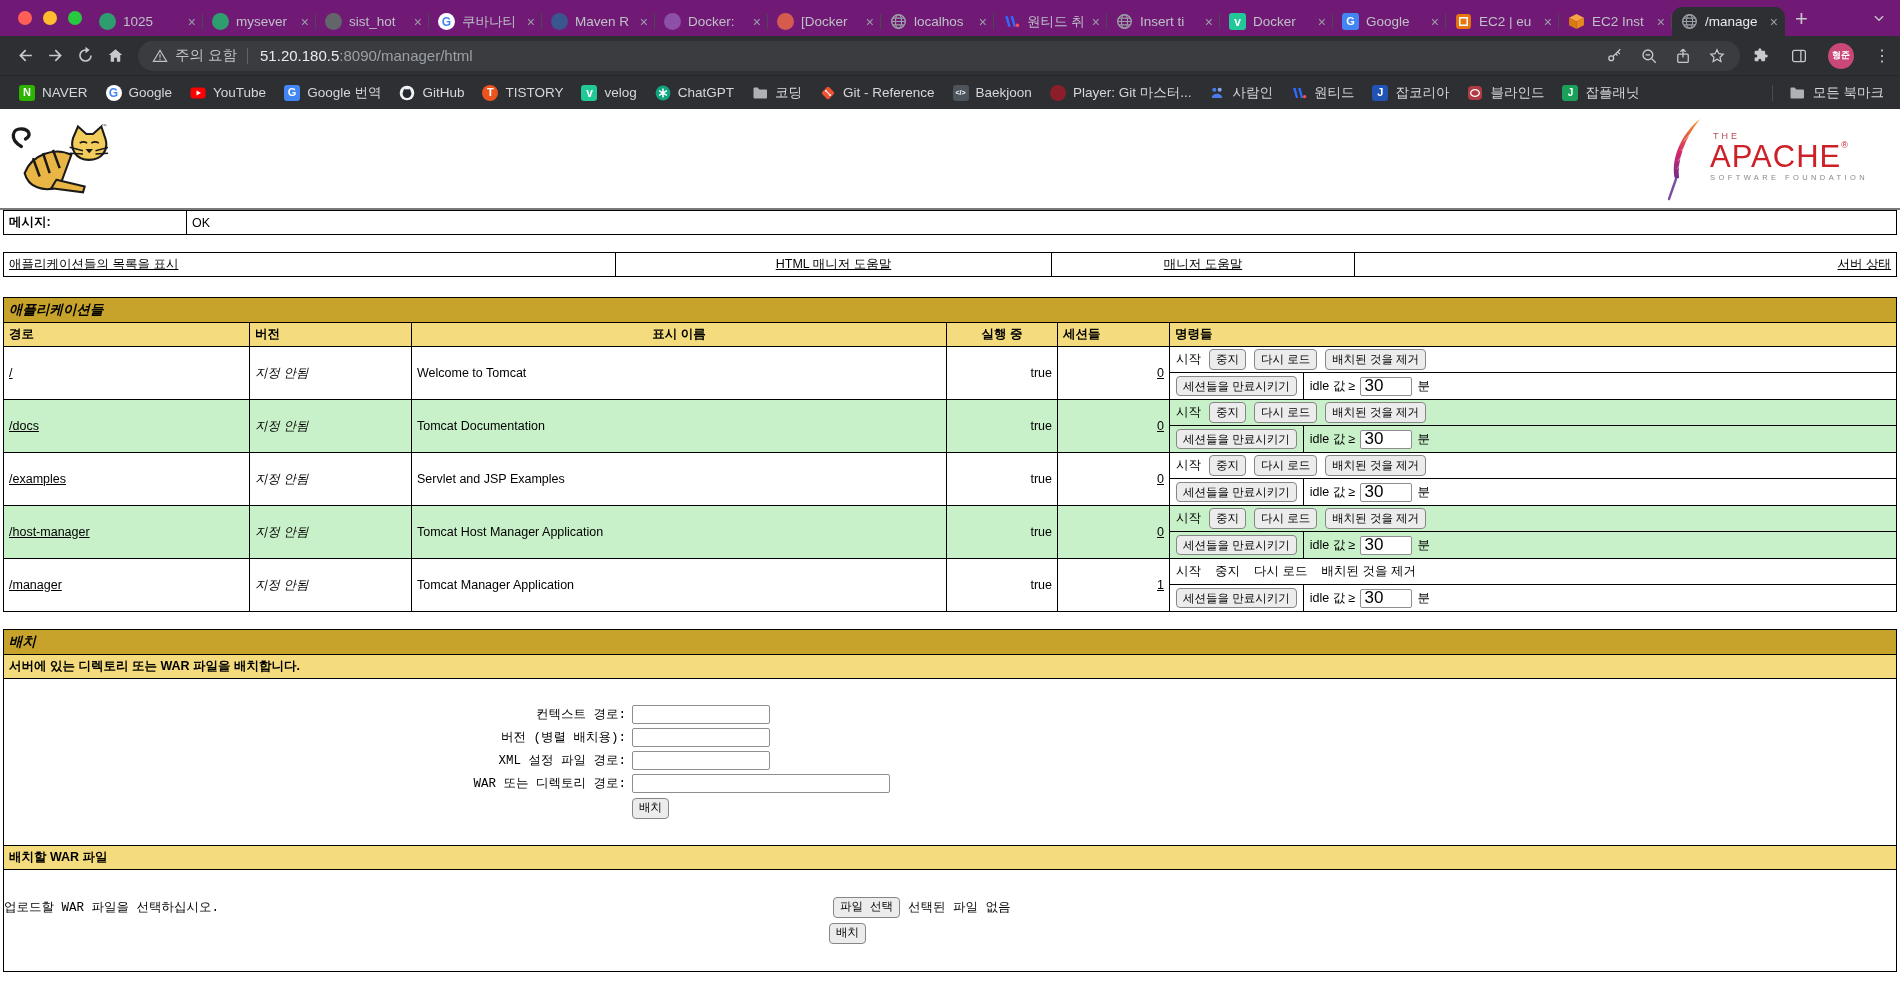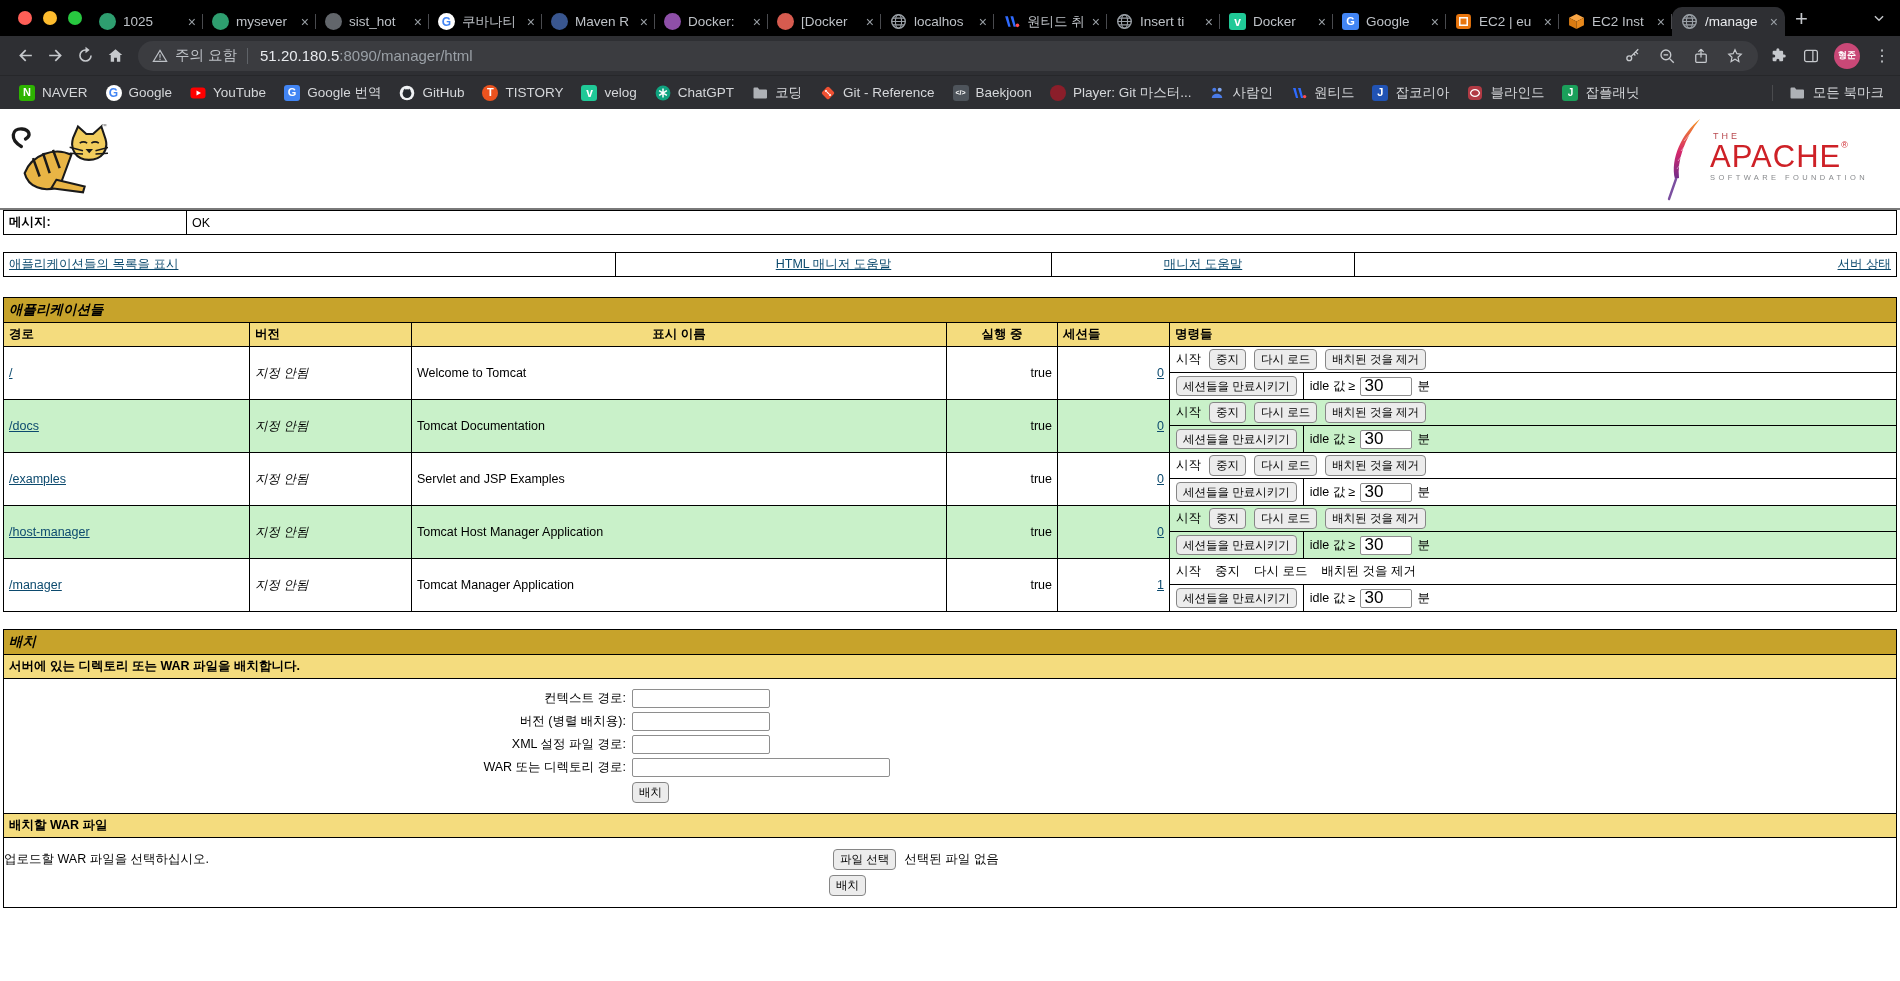--- a/index.html
+++ b/index.html
@@ -1,18 +1,18 @@
 <!DOCTYPE html>
 <html><head>
 <meta charset="utf-8">
 <style>
   html,body{margin:0;padding:0;background:#1E1F22;}
   body{width:1900px;height:981px;overflow:hidden;font-family:"Liberation Sans",sans-serif;}
   
-  .tabstrip{position:relative;height:36px;background:#000000;}
+  .tabstrip{position:relative;height:36px;background:#701a75;}
   .traffic{position:absolute;left:18px;top:11px;display:flex;gap:11px;}
   .dot{width:14px;height:14px;border-radius:50%;}
   .dot.red{background:#FF5F57}.dot.yellow{background:#FEBC2E}.dot.green{background:#28C840}
   .tabs{position:absolute;left:90px;top:7px;display:flex;height:29px;}
   .tab{width:113px;box-sizing:border-box;display:flex;align-items:center;gap:7px;padding:0 7px 0 9px;color:#BDC1C6;font-size:13.5px;position:relative;cursor:default;}
   .tab:not(.active)::after{content:'';position:absolute;right:0;top:7px;bottom:7px;width:1px;background:#494A4E;}
   .tab.active{background:#2E2F33;border-radius:10px 10px 0 0;color:#E8EAED;}
   .tab-label{flex:1;overflow:hidden;white-space:nowrap;}
   .tab-close{color:#9AA0A6;font-size:14px;flex:none;}
   .fav{width:17px;height:17px;display:inline-flex;align-items:center;justify-content:center;flex:none;font-weight:bold;line-height:1;overflow:hidden;}
@@ -24,21 +24,21 @@
   .toolbar{height:39px;background:#2E2F33;display:flex;align-items:center;padding:0 10px;}
   .navbtn{width:30px;height:30px;display:flex;align-items:center;justify-content:center;color:#C6C9CD;flex:none;}
   .navbtn svg{width:19px;height:19px;}
   .omnibox{flex:1;height:30px;background:#3B3C40;border-radius:15px;display:flex;align-items:center;padding:0 14px;margin:0 8px;min-width:0;}
   .warn-label{color:#BDC1C6;font-size:14.5px;margin:0 10px 0 7px;}
   .om-div{width:1px;height:16px;background:#5F6368;margin-right:12px;}
   .url-host{color:#E8EAED;font-size:15px;}
   .url-path{color:#9AA0A6;font-size:15px;}
   .om-right{margin-left:auto;display:flex;align-items:center;gap:16px;color:#C6C9CD;}
   .om-right svg,.tb-right svg{width:18px;height:18px;}
-  .tb-right{display:flex;align-items:center;gap:14px;color:#C6C9CD;padding-left:4px;}
+  .tb-right{display:flex;align-items:center;gap:20px;color:#C6C9CD;padding-left:4px;}
   .avatar{width:26px;height:26px;border-radius:50%;background:#C94877;color:#fff;font-size:9px;display:flex;align-items:center;justify-content:center;font-weight:bold;}
   .kebab{font-size:16px;color:#C6C9CD;letter-spacing:0;}
   
   .bookmarksbar{height:34px;background:#2E2F33;border-top:1px solid #26272A;box-sizing:border-box;display:flex;align-items:center;padding:0 10px;color:#D5D7DA;font-size:13.5px;}
   .bm-items{display:flex;align-items:center;}
   .bm{display:flex;align-items:center;gap:7px;padding:0 9px;white-space:nowrap;}
   .bm-right{margin-left:auto;display:flex;align-items:center;gap:8px;padding-right:6px;}
   .bm-rdiv{width:1px;height:16px;background:#4A4B4E;margin-right:8px;}
   
   .page{background:#fff;height:872px;box-sizing:border-box;padding:0 3px;color:#000;font-size:12.5px;overflow:hidden;}
@@ -53,37 +53,37 @@
   .ap-sub{font-size:7.5px;letter-spacing:3.4px;color:#87898C;margin-top:1px;}
   h1.pg-title{text-align:center;font-size:24px;font-weight:bold;margin:16px 0 20px;}
   table.ttable{width:100%;border-collapse:collapse;table-layout:fixed;font-size:12.5px;}
   .ttable td{border:1px solid #000;padding:3px 5px;box-sizing:border-box;word-wrap:break-word;}
   .msg-table{margin-bottom:17px;}
   .msg-label{font-weight:bold;}
   .sec-title{background:#C7A32B;font-style:italic;font-weight:bold;font-size:13.5px;padding:5px 5px;}
   .sub-head{background:#F4DC7E;font-weight:bold;padding:4px 5px;}
   .mgr-table{margin-bottom:20px;}
   .mgr-table td{height:24px;}
-  a.tlink{color:#0c4a6e;}
+  a.tlink{color:#000000;}
   .apps-table{margin-bottom:17px;}
   .colhead td{background:#F4DC7E;font-weight:bold;height:22px;}
   .app-row td{height:53px;vertical-align:middle;}
   .app-row.hl td{background:#C9F1C9;}
   .cell-ver{font-style:italic;}
   .cell-run,.cell-sess{text-align:right;}
   .cell-cmd{padding:0 !important;vertical-align:top !important;}
   .cmd-top{height:26px;box-sizing:border-box;border-bottom:1px solid #000;display:flex;align-items:center;gap:8px;padding:0 6px;}
   .cmd-top.cmd-top-dis{gap:14px;}
   .cmd-bottom{height:26px;box-sizing:border-box;display:flex;align-items:stretch;}
   .cmd-expire{display:flex;align-items:center;padding:0 6px;border-right:1px solid #000;}
   .cmd-idle{display:flex;align-items:center;gap:5px;padding:0 6px;}
   button.tbtn{font-family:inherit;font-size:11.5px;background:#ECECEC;border:1px solid #868686;border-radius:4px;padding:2px 6px;color:#000;line-height:1.3;}
   input.ttxt{font-family:inherit;font-size:17px;height:15px;border:1px solid #8E8E8E;border-radius:2px;padding:1px 3px;}
   input.idle{width:44px;}
-  .form-cell{padding:6px 0 !important;}
+  .form-cell{padding:22px 0 !important;font-family:Liberation Mono, monospace;}
   .deploy-form{margin-left:446px;}
   .drow{display:flex;align-items:center;margin:4px 0;}
   .dlabel{width:176px;text-align:right;margin-right:6px;flex:none;}
   .dinput{width:130px;}
   .dinput-wide{width:250px;}
   .dbtn-row{margin-top:5px;}
   .up-row{display:flex;align-items:center;margin:5px 0;}
   .up-label{width:821px;text-align:left;padding-right:4px;flex:none;}
   .nofile{margin-left:8px;}
   .file-btn{margin-left:4px;}

